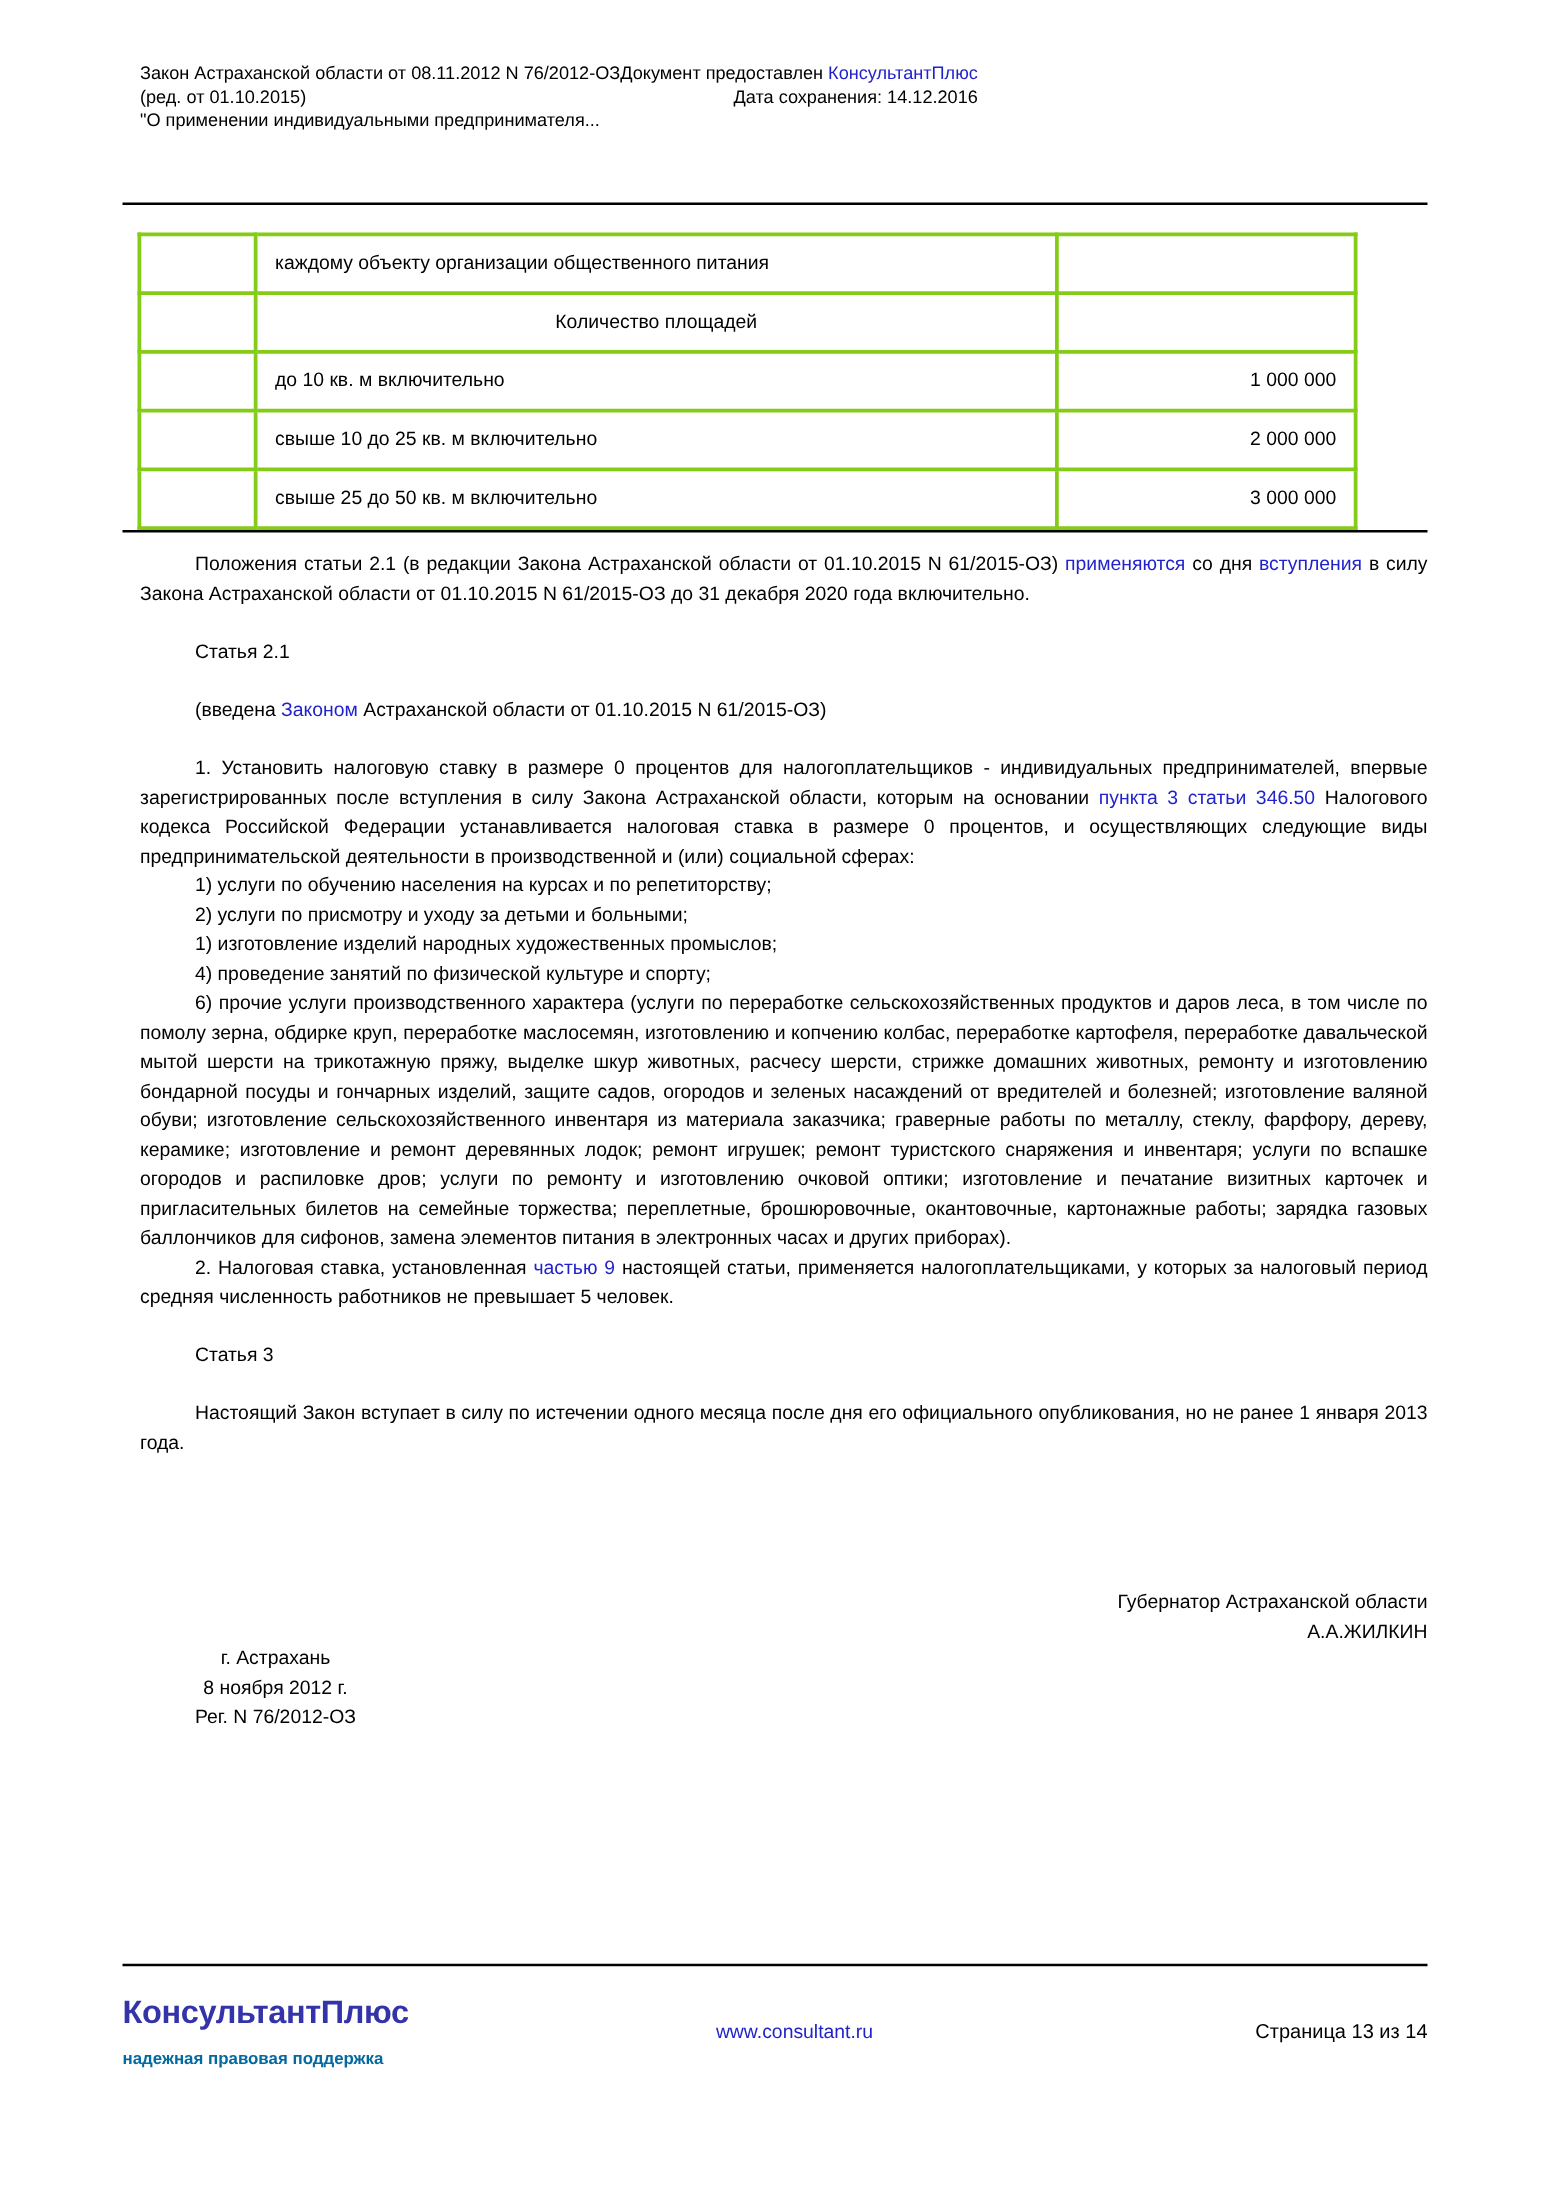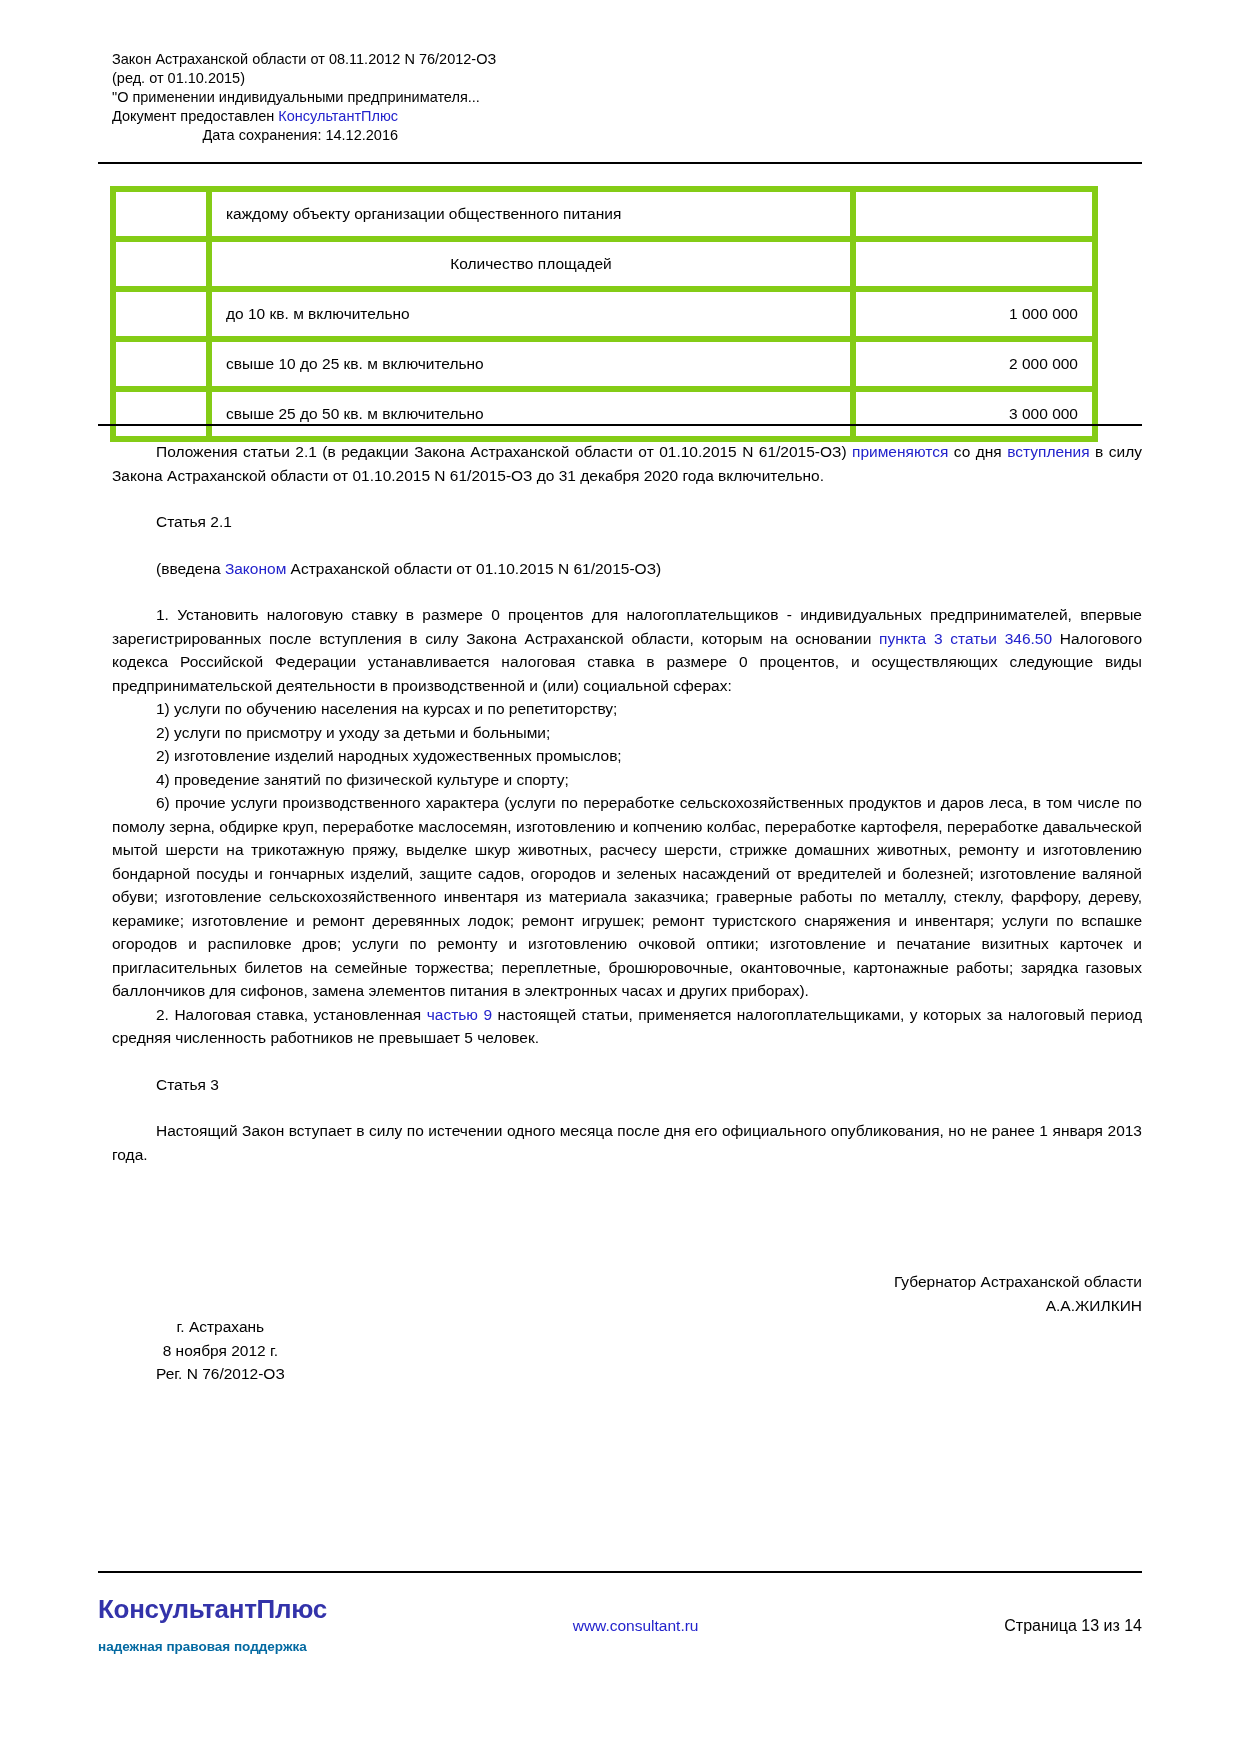--- a/index.html
+++ b/index.html
@@ -26,21 +26,20 @@
   
   .doc-header {
     position: absolute;
     top: 50px;
     left: 112px;
     right: 98px;
     display: flex;
     align-items: flex-start;
     font-size: 14.5px;
     line-height: 19px;
-    flex-direction: column;
   }
   .doc-header .left {
     text-align: left;
     white-space: nowrap;
   }
   .doc-header .right {
     text-align: right;
     white-space: nowrap;
   }
   .link {
@@ -66,21 +65,21 @@
     left: 110px;
     width: 880px;
   }
   table.data {
     border-collapse: collapse;
     width: 100%;
     table-layout: fixed;
     font-size: 15.5px;
   }
   table.data td {
-    border: 6px solid #84cc16;
+    border: 3px solid #84cc16;
     padding: 11px 14px;
     vertical-align: middle;
     height: 22px;
   }
   td.c-spacer { width: 62px; padding: 0; }
   td.c-label  { width: 610px; text-align: left; }
   td.c-label.center { text-align: center; }
   td.c-value  { width: 208px; text-align: right; padding-right: 22px; }
 
   
@@ -223,21 +222,21 @@
     <div class="gap-md"></div>
 
     <p class="ind-head nojust"><span>(введена </span><span class="link">Законом</span><span> Астраханской области от 01.10.2015 N 61/2015-ОЗ)</span></p>
 
     <div class="gap-md"></div>
 
     <p class="indent"><span>1. Установить налоговую ставку в размере 0 процентов для налогоплательщиков - индивидуальных предпринимателей, впервые зарегистрированных после вступления в силу Закона Астраханской области, которым на основании </span><span class="link">пункта 3 статьи 346.50</span><span> Налогового кодекса Российской Федерации устанавливается налоговая ставка в размере 0 процентов, и осуществляющих следующие виды предпринимательской деятельности в производственной и (или) социальной сферах:</span></p>
 
     <p class="indent">1) услуги по обучению населения на курсах и по репетиторству;</p>
     <p class="indent">2) услуги по присмотру и уходу за детьми и больными;</p>
-    <p class="indent">2) изготовление изделий народных художественных промыслов;</p>
+    <p class="indent">1) изготовление изделий народных художественных промыслов;</p>
     <p class="indent">4) проведение занятий по физической культуре и спорту;</p>
     <p class="indent">6) прочие услуги производственного характера (услуги по переработке сельскохозяйственных продуктов и даров леса, в том числе по помолу зерна, обдирке круп, переработке маслосемян, изготовлению и копчению колбас, переработке картофеля, переработке давальческой мытой шерсти на трикотажную пряжу, выделке шкур животных, расчесу шерсти, стрижке домашних животных, ремонту и изготовлению бондарной посуды и гончарных изделий, защите садов, огородов и зеленых насаждений от вредителей и болезней; изготовление валяной обуви; изготовление сельскохозяйственного инвентаря из материала заказчика; граверные работы по металлу, стеклу, фарфору, дереву, керамике; изготовление и ремонт деревянных лодок; ремонт игрушек; ремонт туристского снаряжения и инвентаря; услуги по вспашке огородов и распиловке дров; услуги по ремонту и изготовлению очковой оптики; изготовление и печатание визитных карточек и пригласительных билетов на семейные торжества; переплетные, брошюровочные, окантовочные, картонажные работы; зарядка газовых баллончиков для сифонов, замена элементов питания в электронных часах и других приборах).</p>
 
     <p class="indent"><span>2. Налоговая ставка, установленная </span><span class="link">частью 9</span><span> настоящей статьи, применяется налогоплательщиками, у которых за налоговый период средняя численность работников не превышает 5 человек.</span></p>
 
     <div class="gap-lg"></div>
 
     <p class="ind-head nojust">Статья 3</p>
 
     <div class="gap-md"></div>

